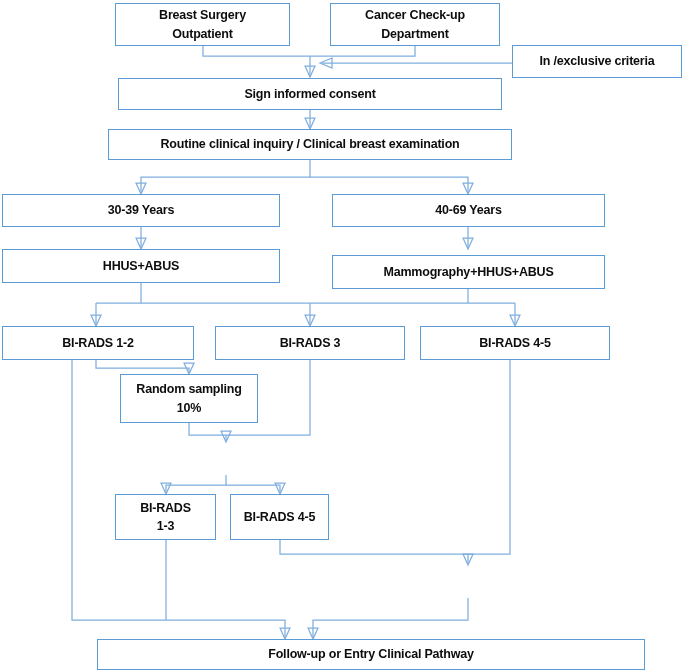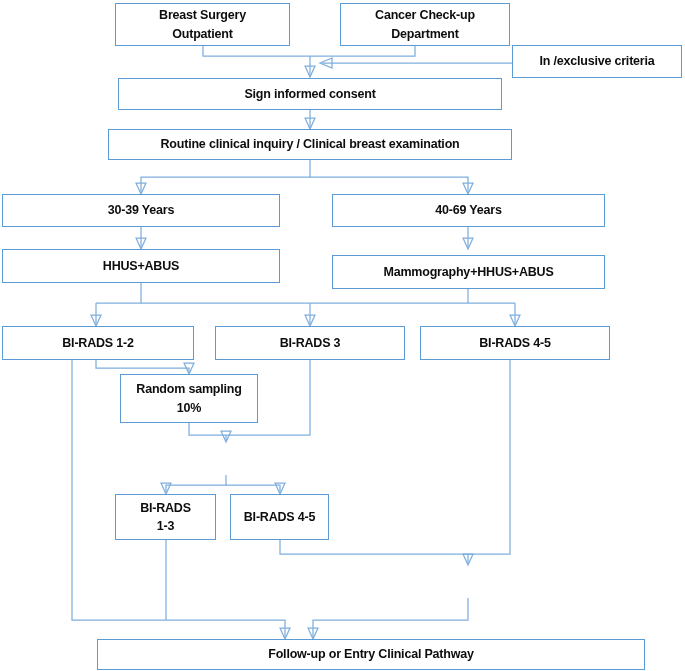--- a/index.html
+++ b/index.html
@@ -95,21 +95,21 @@
 
     <path d="M 468 598 L 468 620 L 313 620 L 313 638"></path>
     <polygon points="308,628 313,639 318,628"></polygon>
   </svg>
 
   <div class="node two-line" style="left:115px;top:3px;width:175px;height:43px;">
     <span>Breast Surgery
 Outpatient</span>
   </div>
 
-  <div class="node two-line" style="left:340px;top:3px;width:170px;height:43px;">
+  <div class="node two-line" style="left:330px;top:3px;width:170px;height:43px;">
     <span>Cancer Check-up
 Department</span>
   </div>
 
   <div class="node" style="left:512px;top:45px;width:170px;height:33px;">
     <span>In /exclusive criteria</span>
   </div>
 
   <div class="node" style="left:118px;top:78px;width:384px;height:32px;">
     <span>Sign informed consent</span>

